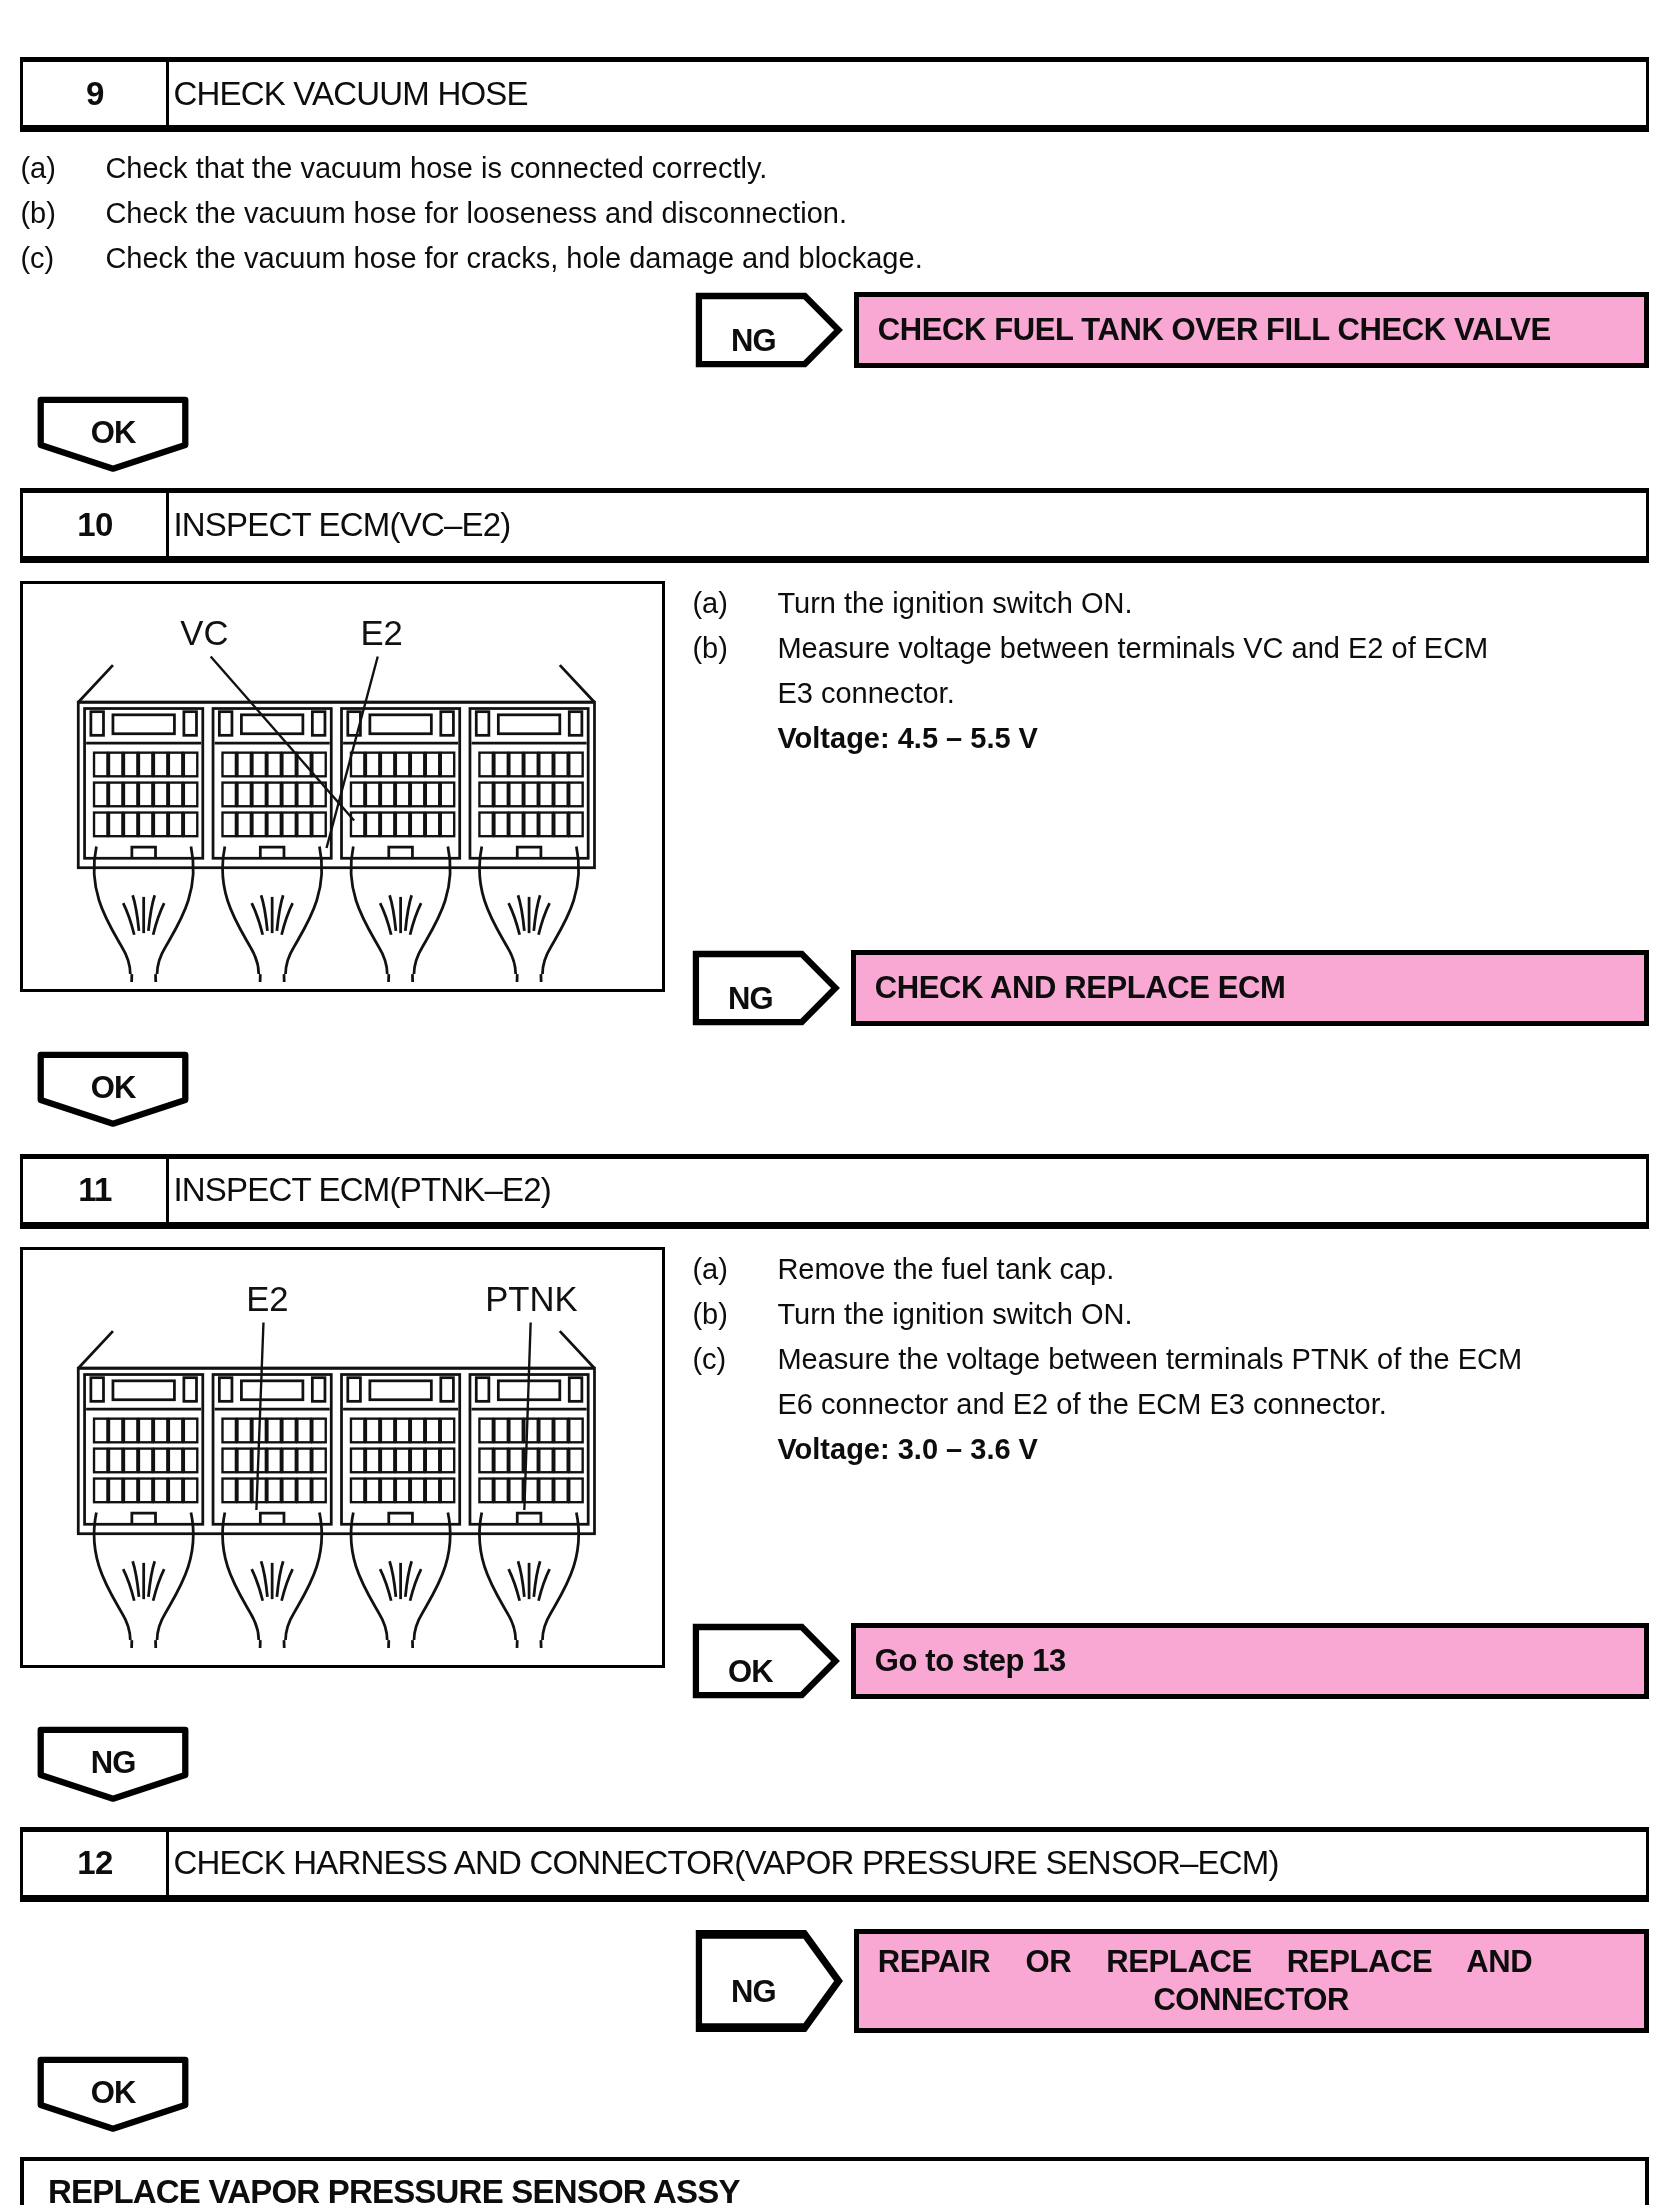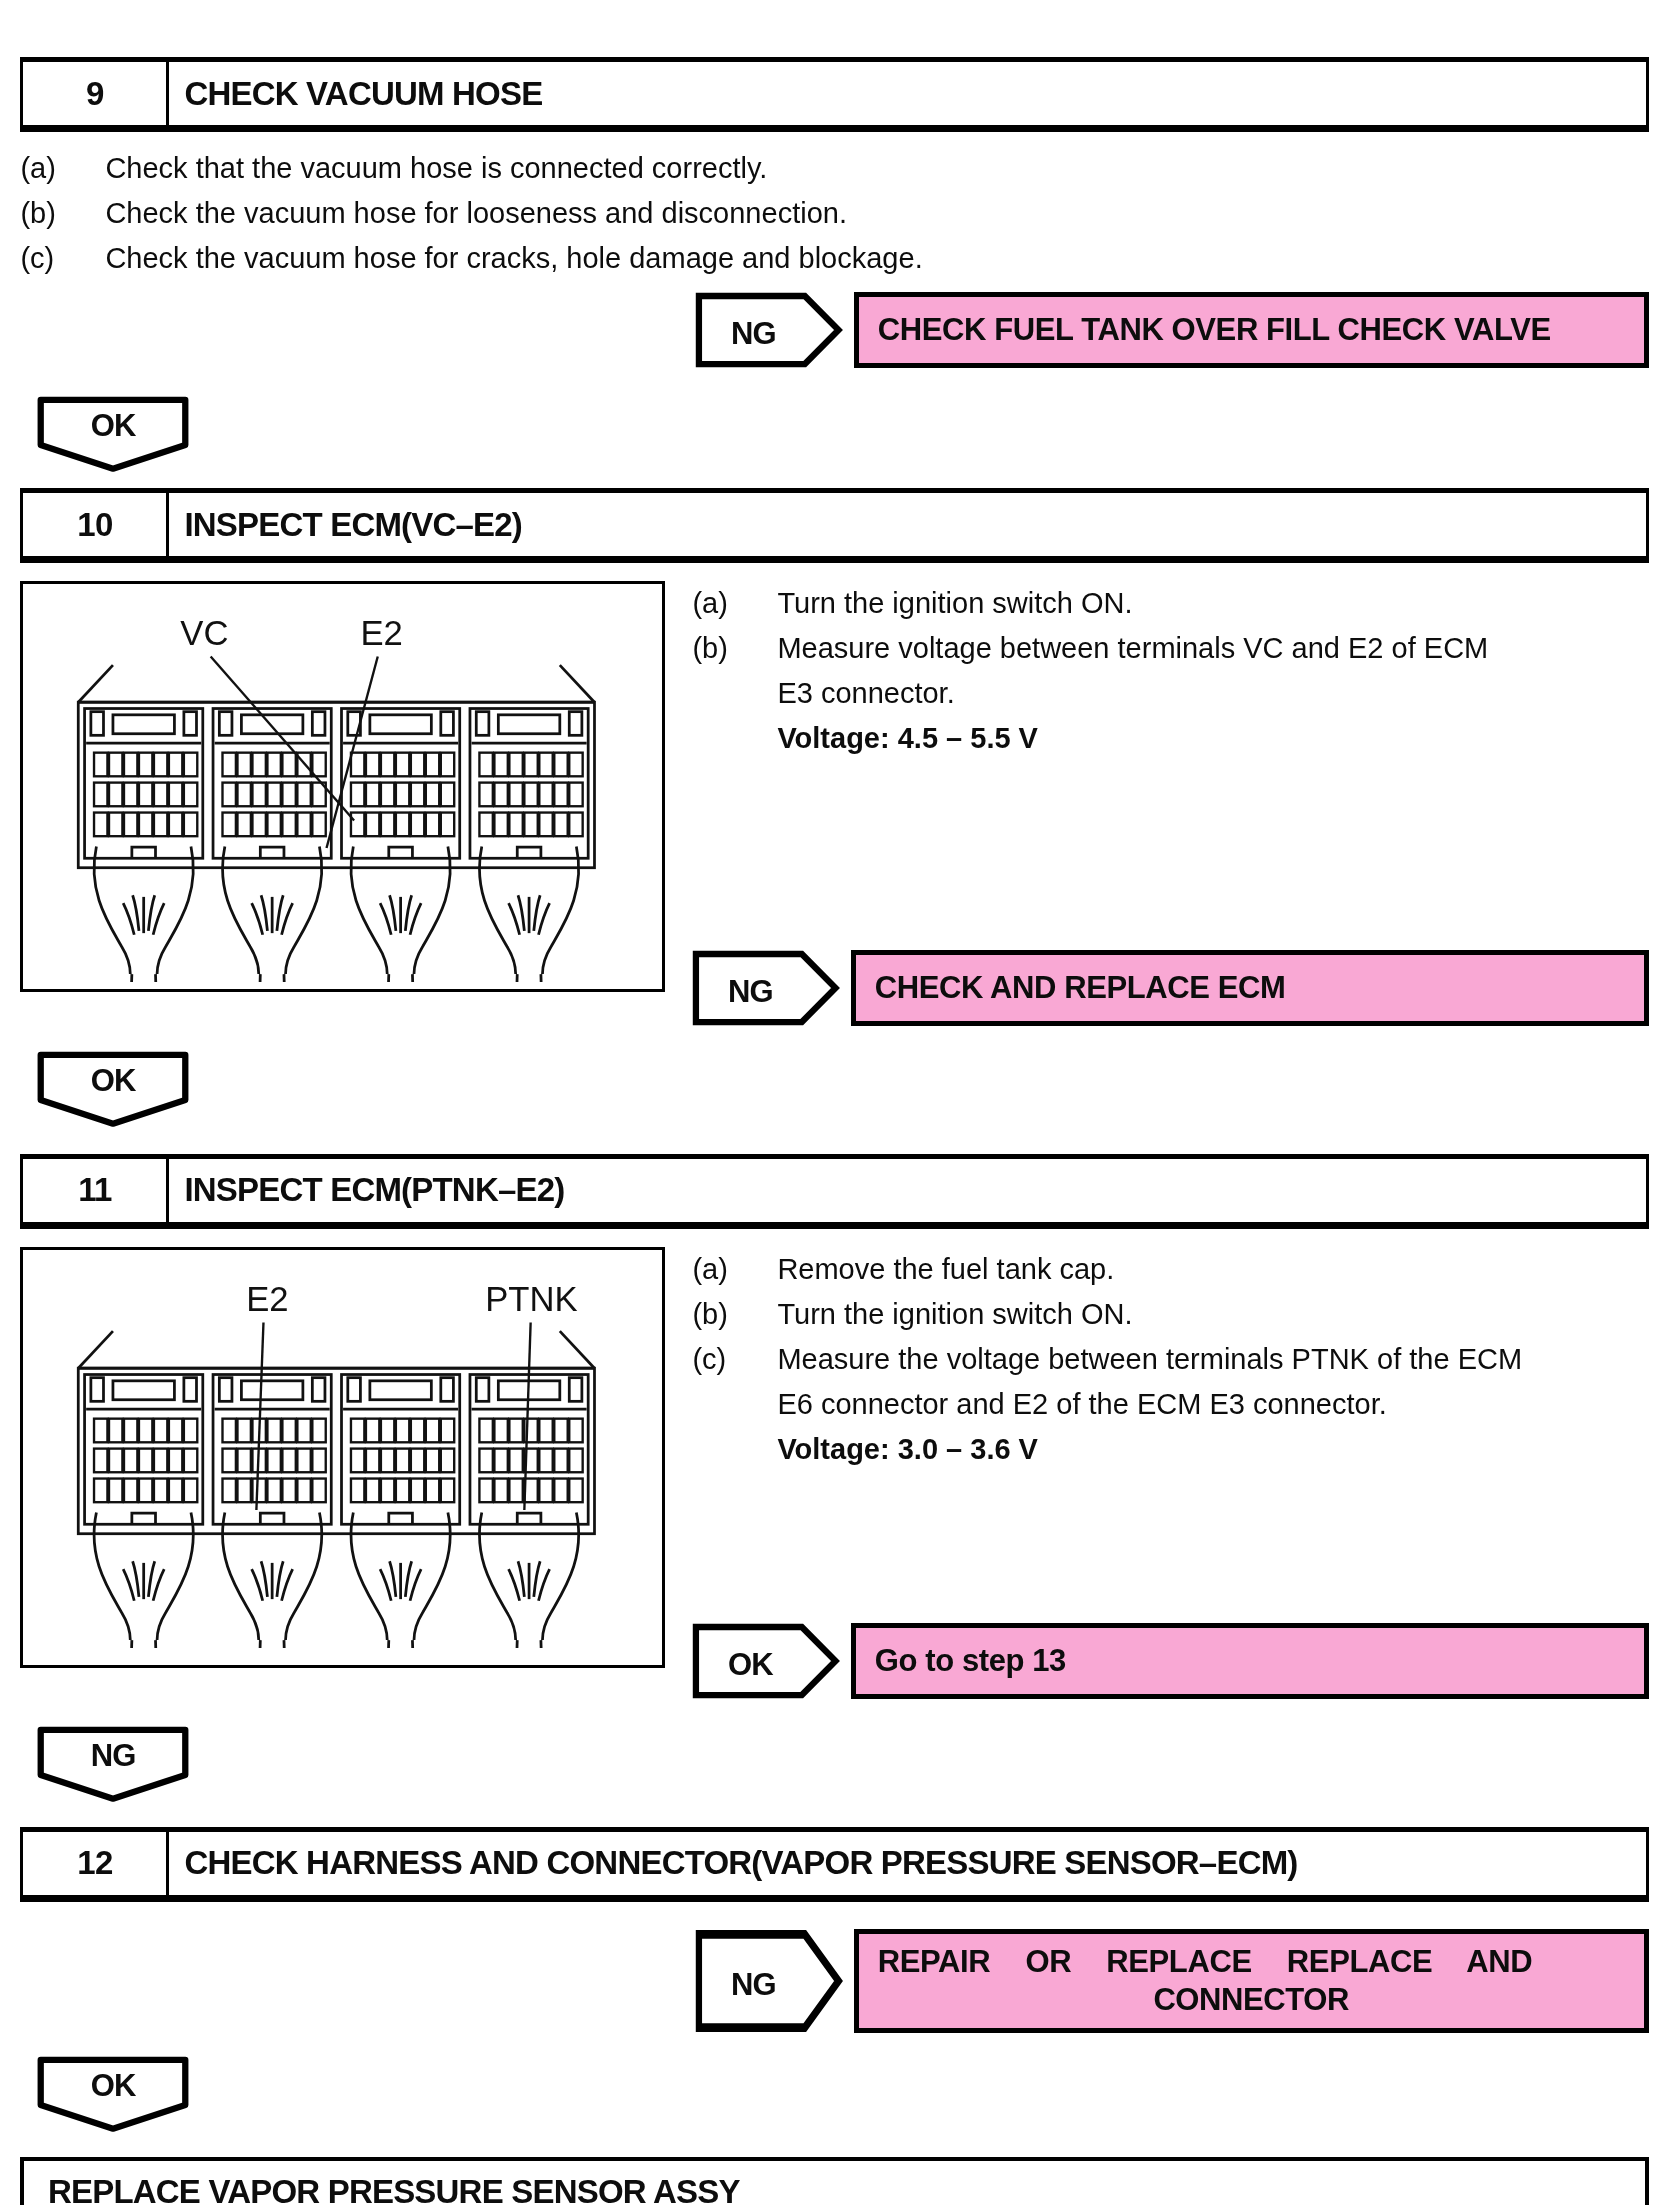--- a/index.html
+++ b/index.html
@@ -12,34 +12,34 @@
   .step-header{
     display:flex;align-items:stretch;border:3.9px solid #000;
     border-top-width:5.5px;border-bottom-width:7px;height:63px;box-sizing:content-box;
   }
   .step-num{
     width:143px;flex:none;border-right:3.9px solid #000;
     display:flex;align-items:center;justify-content:center;
     font-weight:bold;font-size:33px;letter-spacing:-0.8px;
   }
   .step-title{
-    flex:1;display:flex;align-items:center;padding-left:15px;
-    font-weight:bold;font-size:33px;letter-spacing:-0.8px;white-space:nowrap;
+    flex:1;display:flex;align-items:center;padding-left:4px;
+    font-weight:normal;font-size:33px;letter-spacing:-0.8px;white-space:nowrap;
   }
   
   .items{margin-top:14px;font-size:29px;line-height:45px;}
   .item{display:flex;}
   .item .lbl{width:85px;flex:none;}
   .item .txt{white-space:pre-line;}
   .voltage{margin-left:85px;font-weight:bold;font-size:29px;line-height:45px;}
   
   .badge{position:relative;flex:none;}
   .badge svg{display:block;width:100%;height:100%;}
   .badge .badge-label{
-    position:absolute;left:0;top:4px;display:flex;align-items:center;justify-content:center;
+    position:absolute;left:0;top:11px;display:flex;align-items:center;justify-content:center;
     font-weight:bold;font-size:31px;letter-spacing:-0.8px;
   }
   .badge-arrow{width:149px;height:76px;}
   .badge-arrow .badge-label{width:116px;height:76px;}
   .badge-down{width:154px;height:79px;margin-left:15.7px;}
   .badge-down .badge-label{width:154px;height:52px;}
   
   .result-row{display:flex;align-items:stretch;}
   .result-row .badge{margin-right:9.4px;}
   .result-box{

